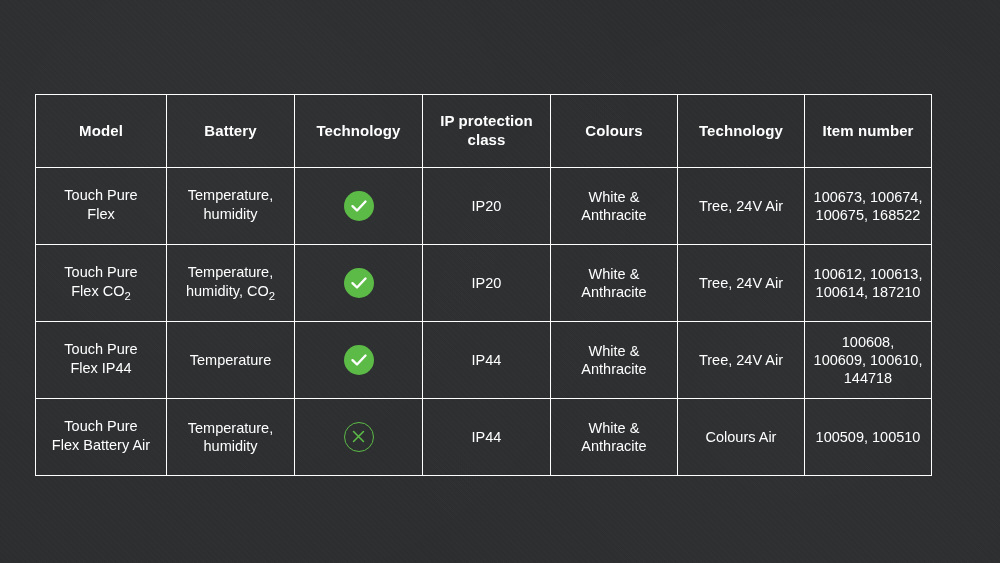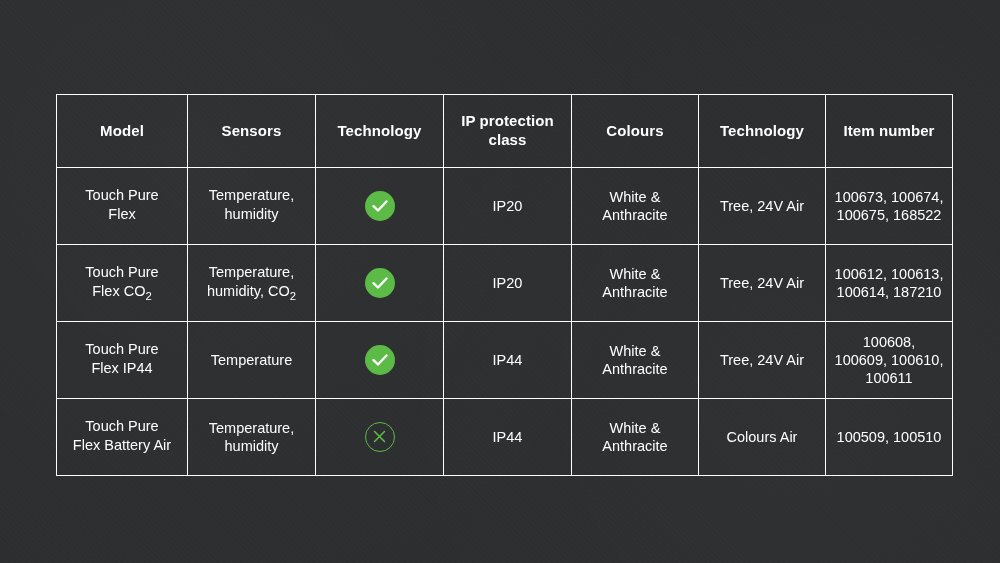--- a/index.html
+++ b/index.html
@@ -19,21 +19,21 @@
     position: absolute;
     inset: 0;
     background:
       radial-gradient(circle at 20% 30%, rgba(255,255,255,0.018), rgba(255,255,255,0) 55%),
       radial-gradient(circle at 80% 70%, rgba(255,255,255,0.015), rgba(255,255,255,0) 50%),
       repeating-linear-gradient(45deg, rgba(255,255,255,0.008) 0 2px, rgba(0,0,0,0.008) 2px 4px);
     pointer-events: none;
   }
   .table-wrap {
     position: absolute;
-    left: 56px;
+    left: 35px;
     top: 94px;
     width: 896px;
   }
   table.spec {
     border-collapse: collapse;
     width: 100%;
     table-layout: fixed;
   }
   table.spec th, table.spec td {
     border: 1px solid #ffffff;
@@ -101,21 +101,21 @@
         <col class="c1">
         <col class="c2">
         <col class="c3">
         <col class="c4">
         <col class="c5">
         <col class="c6">
     </colgroup>
     <thead>
       <tr>
         <th>Model</th>
-        <th>Sensors</th>
+        <th>Battery</th>
         <th>Technology</th>
         <th>IP protection class</th>
         <th>Colours</th>
         <th>Technology</th>
         <th>Item number</th>
       </tr>
     </thead>
     <tbody>
 
       <tr>
@@ -191,21 +191,21 @@
         </td>
         <td>IP44</td>
         <td>
           <span>White &amp;</span><br>
           <span>Anthracite</span>
         </td>
         <td>Tree, 24V Air</td>
         <td>
           <span>100608,</span><br>
           <span>100609, 100610,</span><br>
-          <span>100611</span>
+          <span>144718</span>
         </td>
       </tr>
 
       <tr>
         <td class="model">
           <span>Touch Pure</span><br>
           <span>Flex Battery Air</span><span class="sub"></span>
         </td>
         <td>
           <span>Temperature,</span><br>

